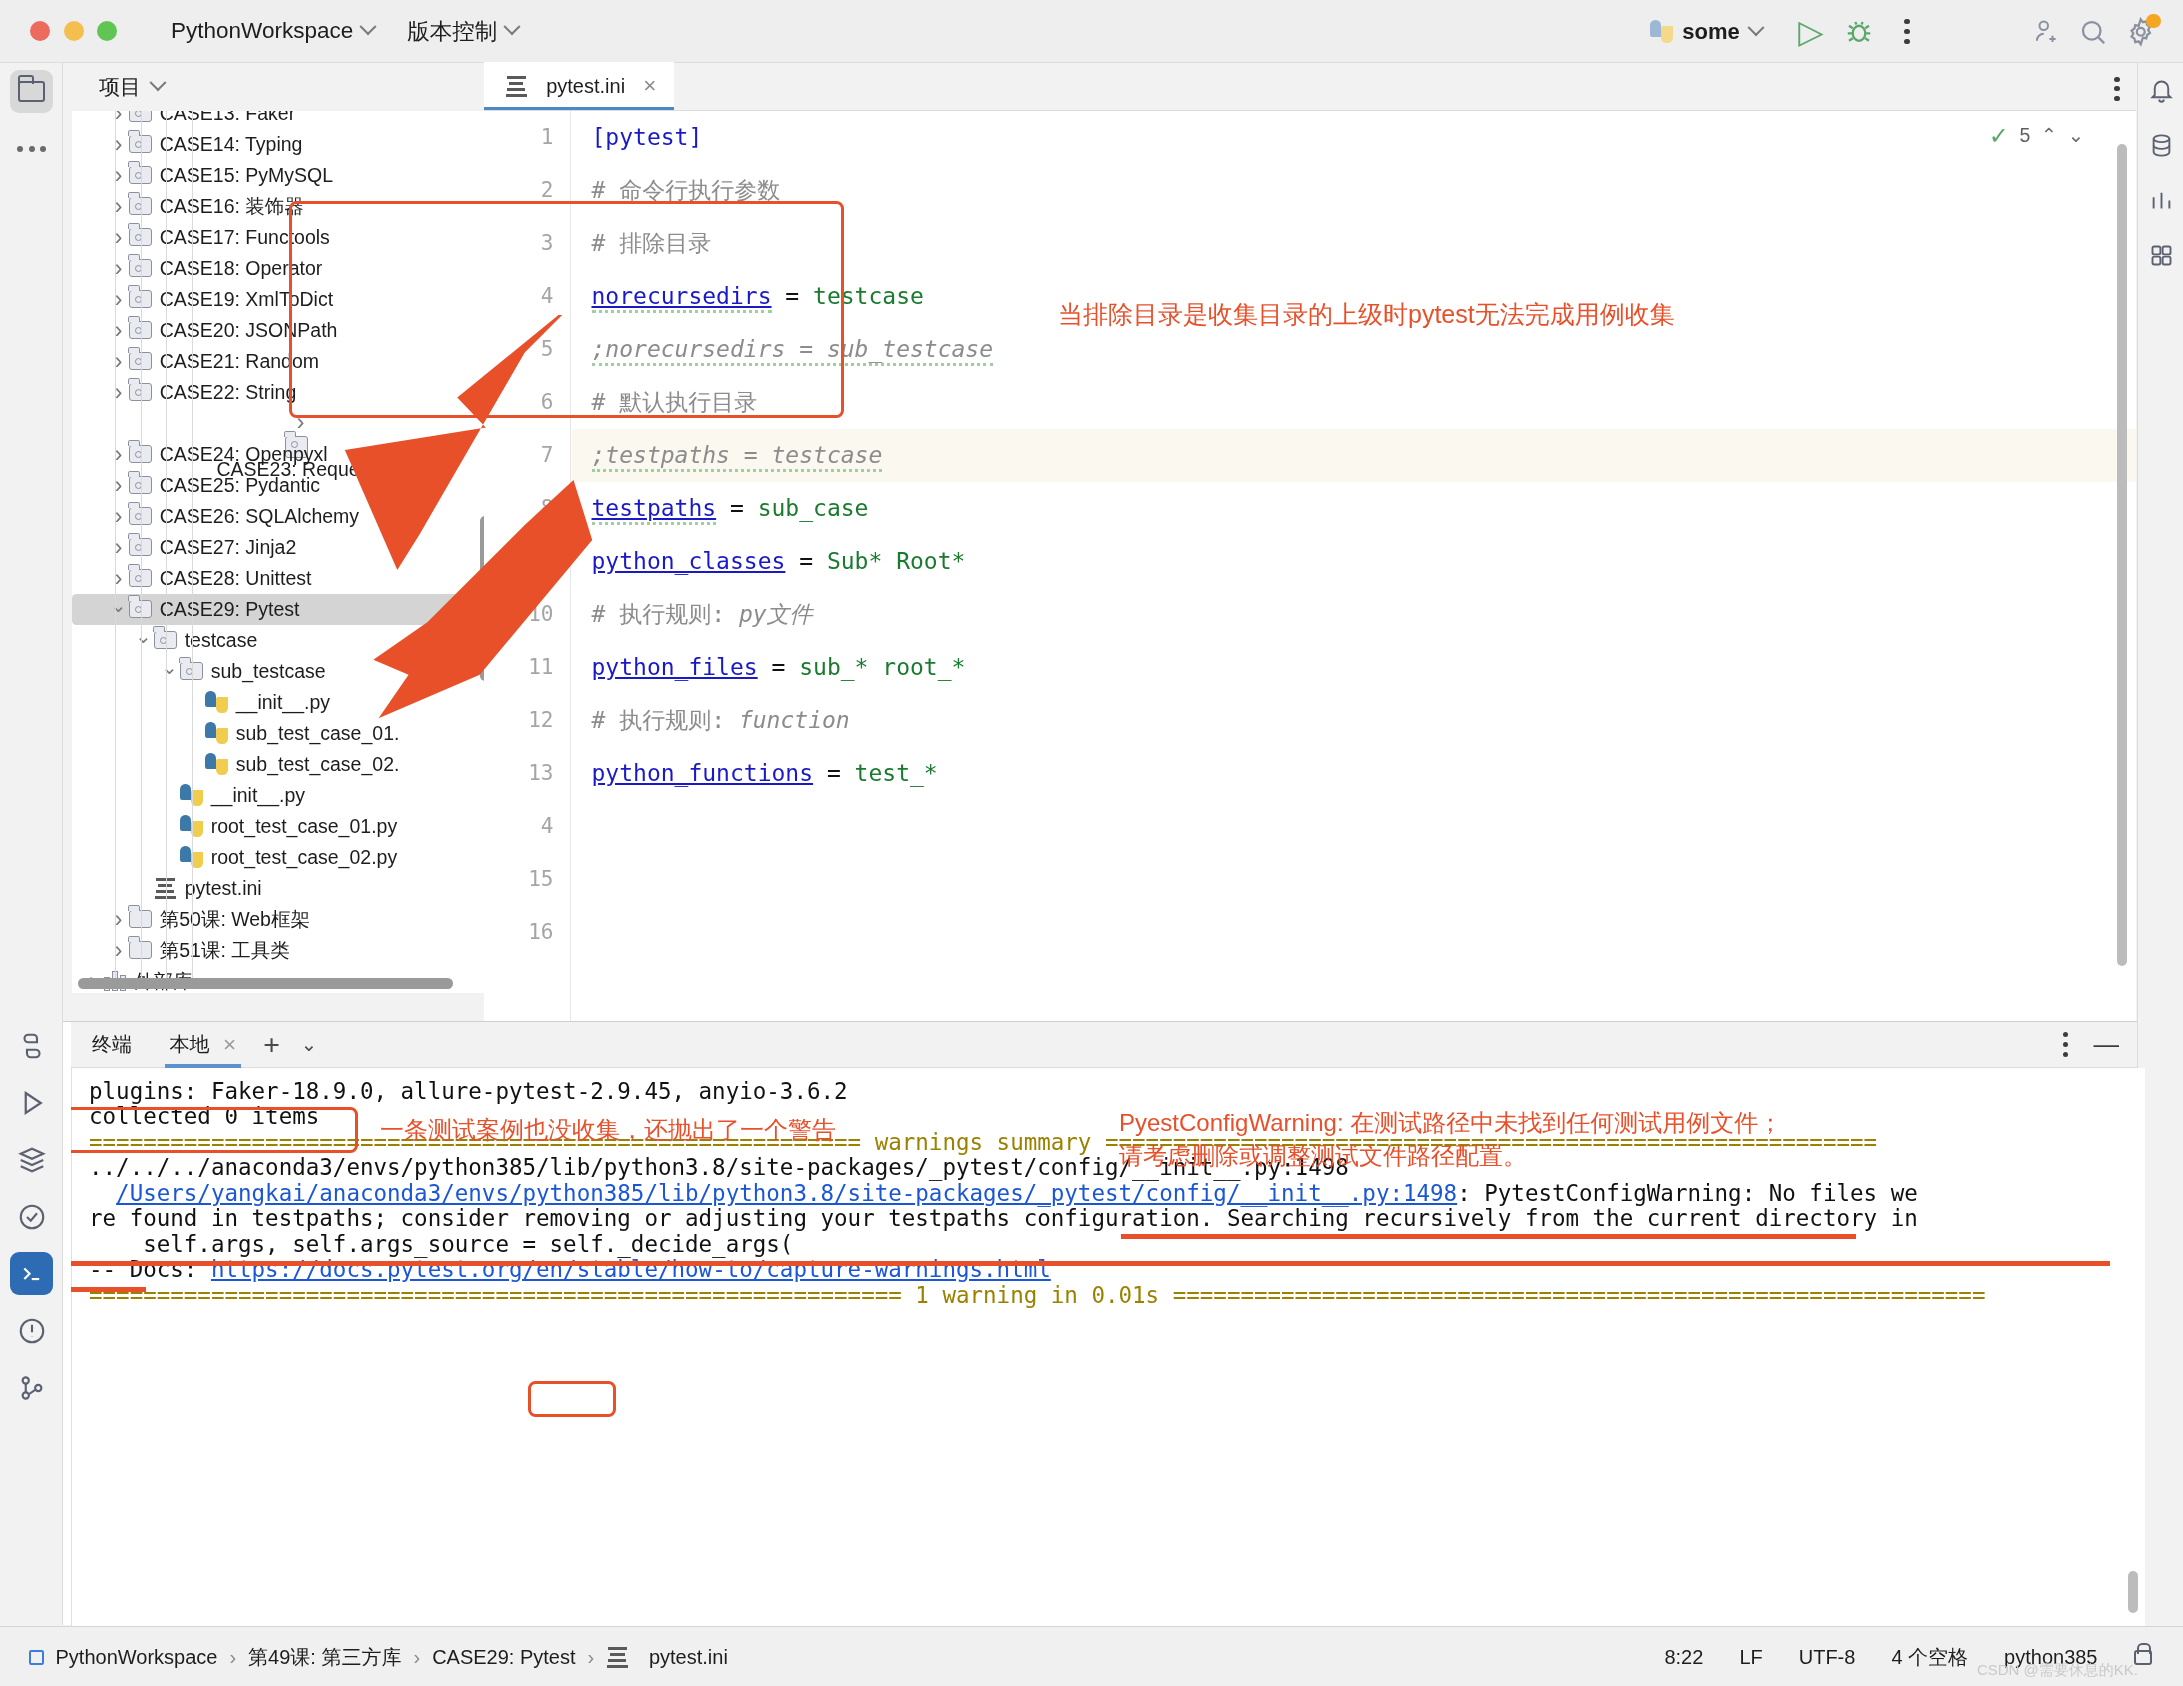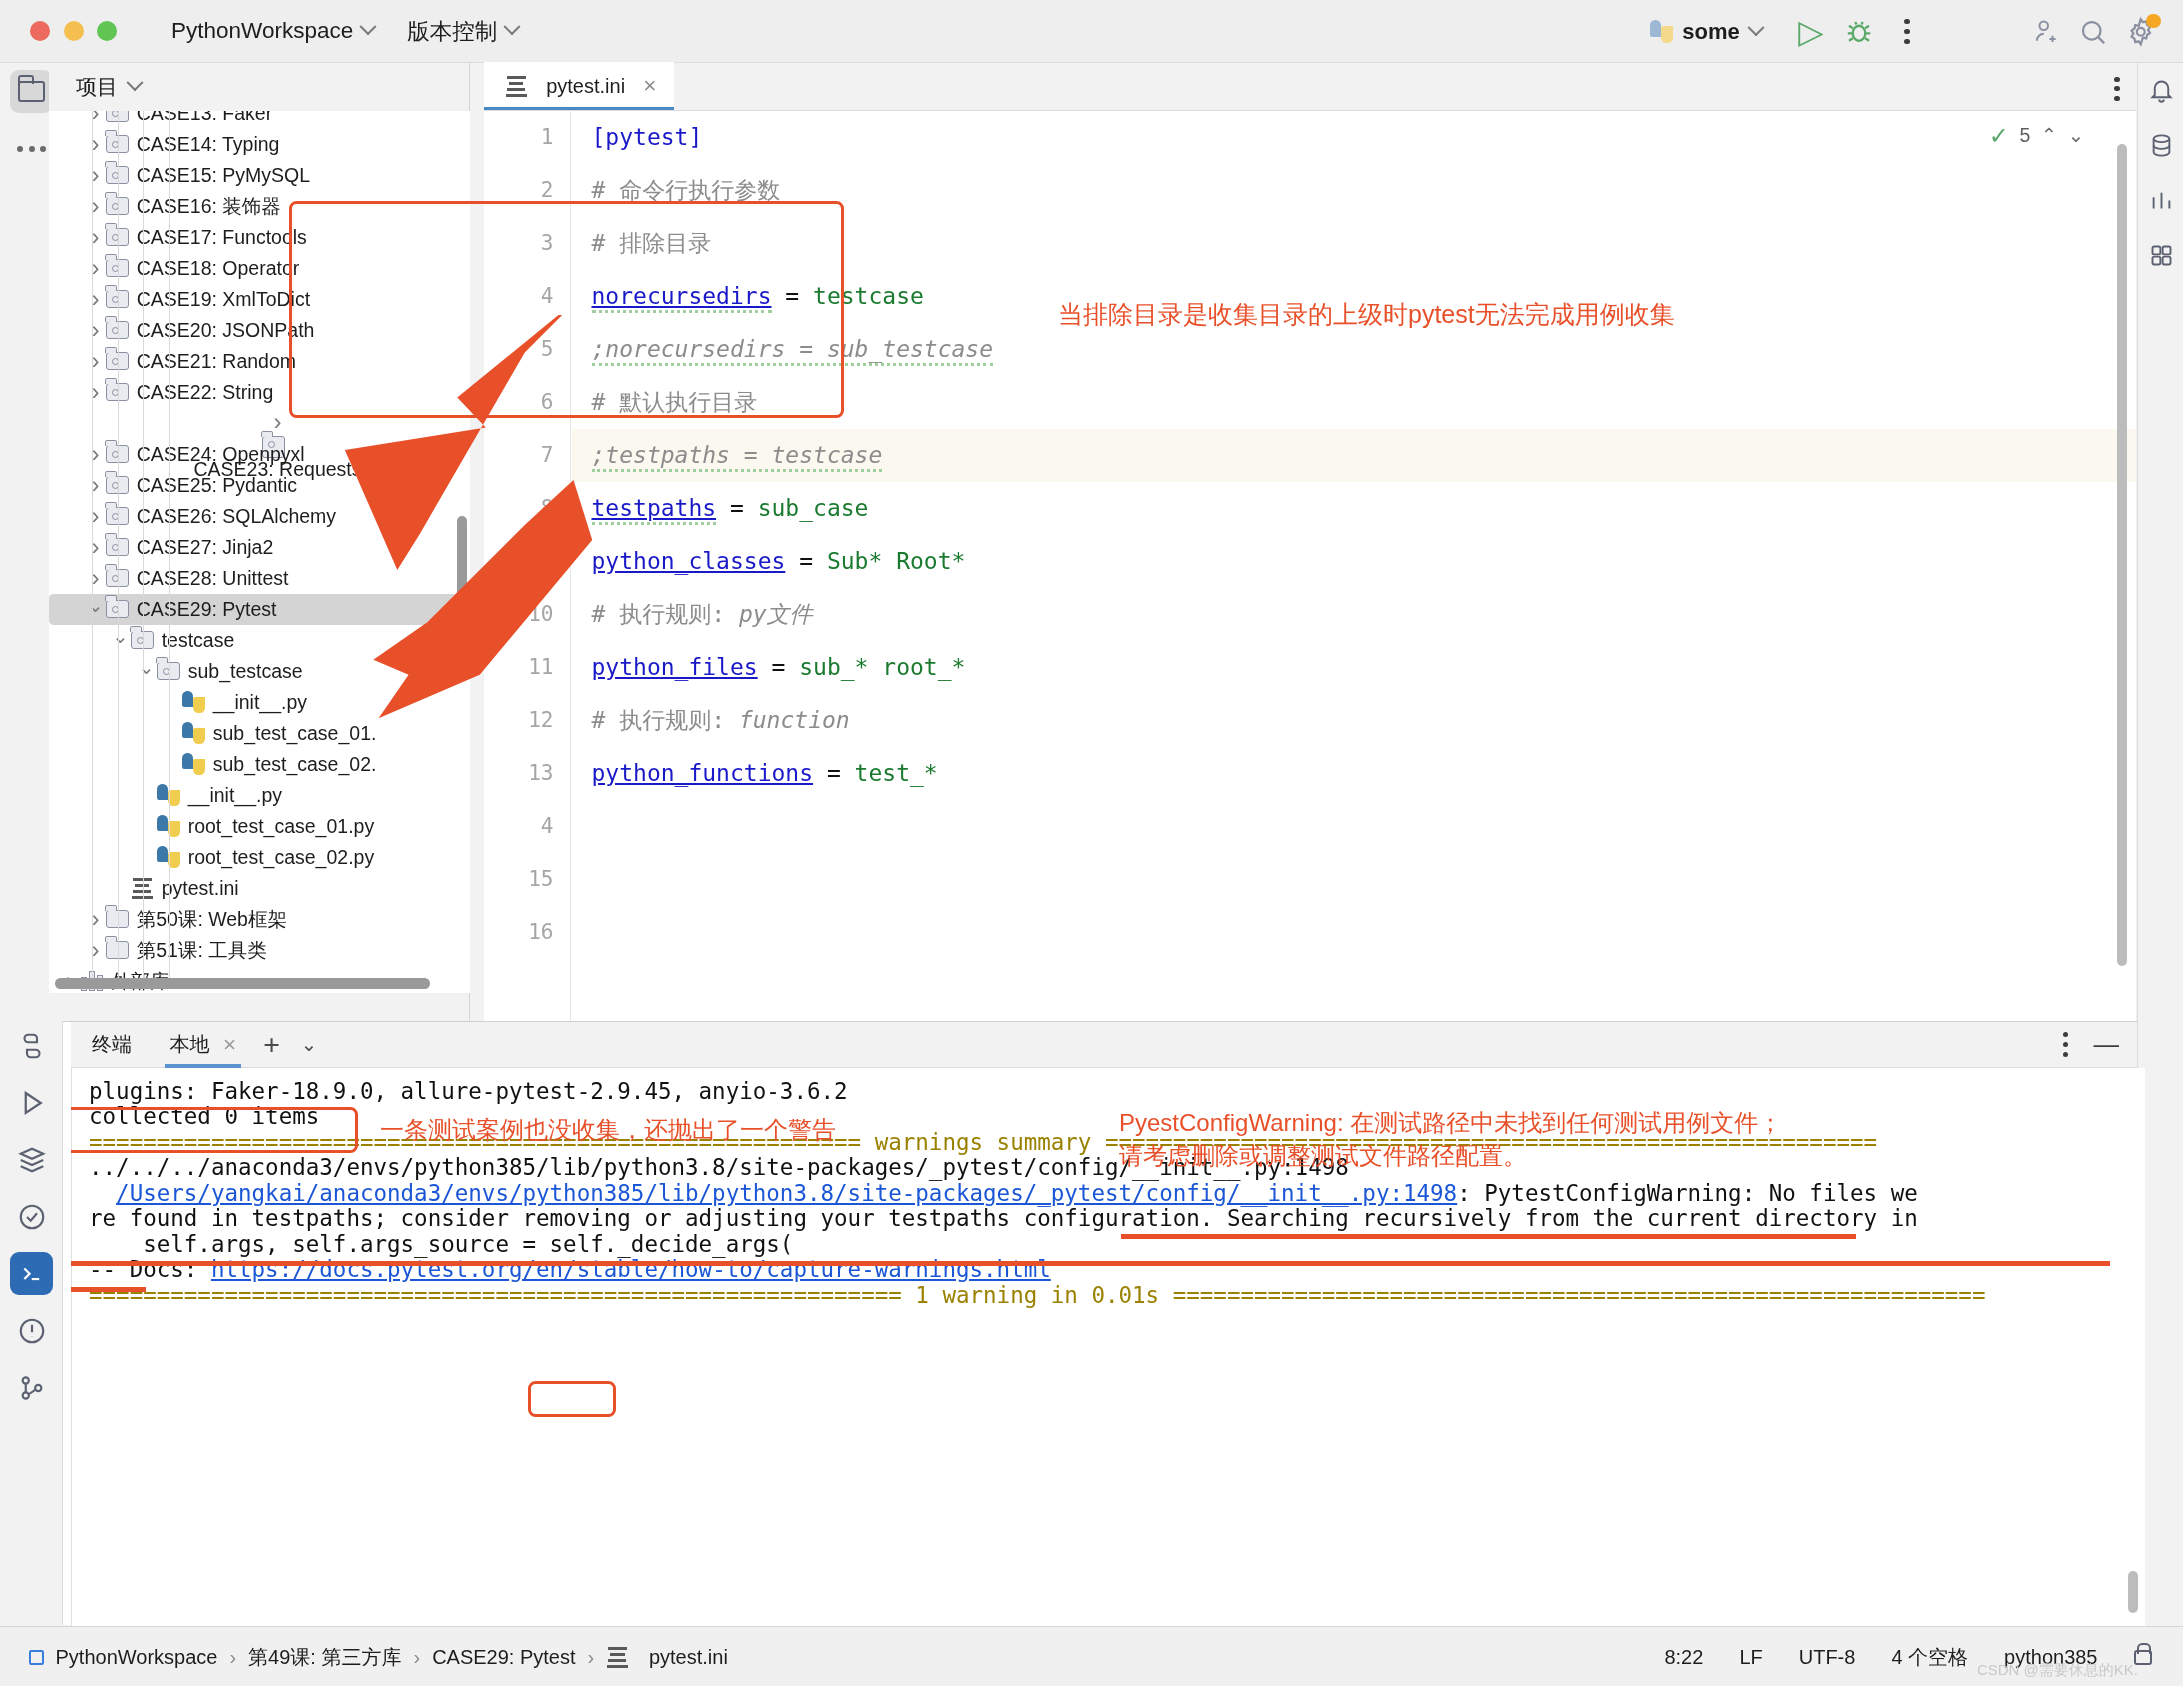--- a/index.html
+++ b/index.html
@@ -95,21 +95,21 @@
   .rightbar {
     position: absolute; right: 0; top: 63px;
     width: 46px; height: 1562px;
     background: #f2f2f2;
     border-left: 0.7px solid #dcdcdc;
   }
   .rb-item { width:46px; height:55px; display:flex; align-items:center; justify-content:center; color:#5b6170; font-size:21px; }
 
   
   .projectpanel {
-    position: absolute; left: 49px; top: 63px;
+    position: absolute; left: 72px; top: 63px;
     width: 421px; height: 958px;
     background: #f2f2f2;
     border-right: 0.7px solid #d5d5d5;
   }
   .pp-header {
     height: 48px; display:flex; align-items:center; gap:10.5px;
     padding-left: 27px; font-size: 21px; color:#1d1d1d;
   }
   .pp-tree {
     position: absolute; left: 0; top: 48px;

